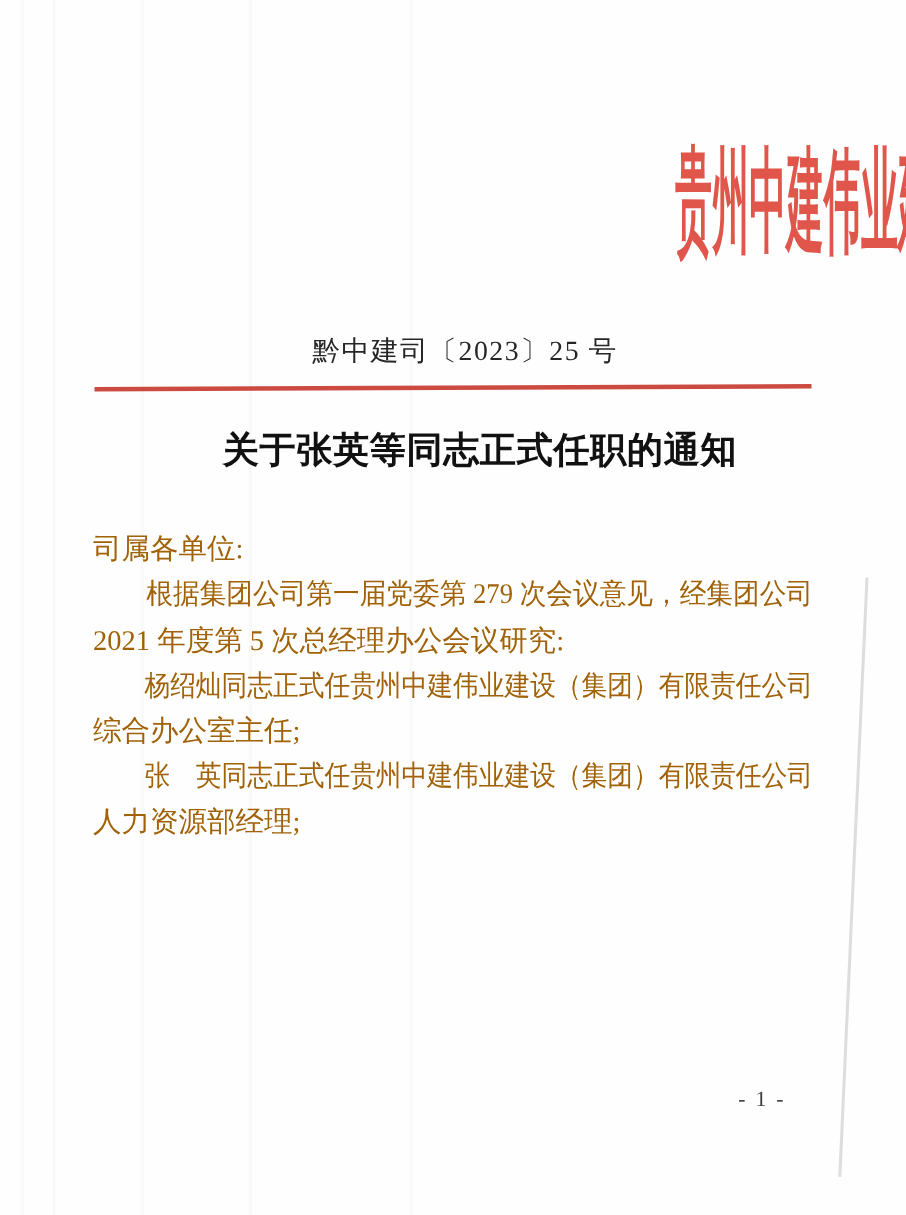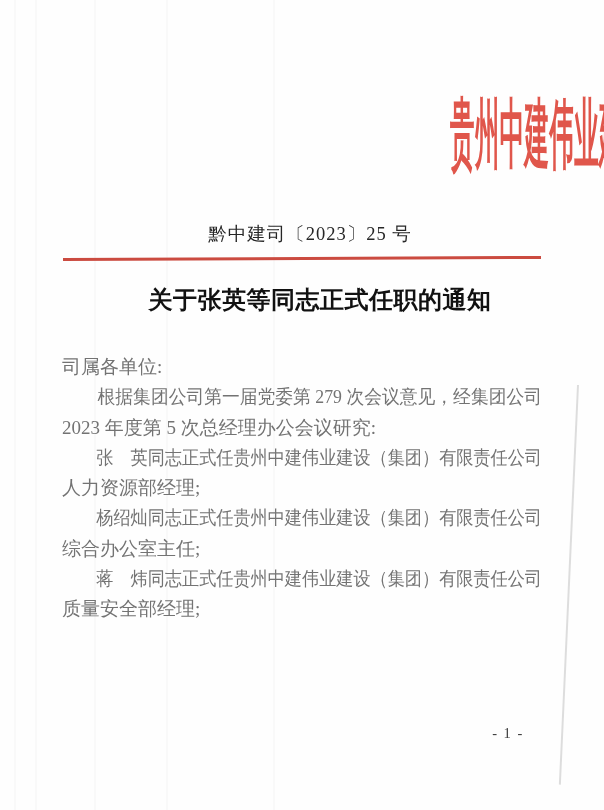--- a/index.html
+++ b/index.html
@@ -74,21 +74,21 @@
     font-size: 24px;
     font-weight: bold;
     letter-spacing: 0.5px;
     color: #111111;
   }
   .doc-body {
     position: absolute;
     top: 352px; left: 62px;
     width: 480px;
     font-size: 19px;
-    color: #737373;
+    color: #a16207;
   }
   .line {
     height: 30.3px;
     line-height: 30.3px;
     white-space: nowrap;
   }
   .line.indent { text-indent: 38px; }
   .page-number {
     position: absolute;
     top: 725px; left: 463px;
@@ -119,35 +119,31 @@
 
   <div class="red-rule"></div>
 
   <div class="notice-title">关于张英等同志正式任职的通知</div>
 
   <div class="doc-body">
     <div class="line">司属各单位:</div>
 
     <div>
       <div class="line indent" style="transform-origin: left top; transform: scaleX(0.935673);">根据集团公司第一届党委第 279 次会议意见，经集团公司</div>
-      <div class="line">2023 年度第 5 次总经理办公会议研究:</div>
+      <div class="line">2021 年度第 5 次总经理办公会议研究:</div>
+    </div>
+
+    <div>
+      <div class="line indent" style="transform-origin: left top; transform: scaleX(0.902256);">杨绍灿同志正式任贵州中建伟业建设（集团）有限责任公司</div>
+      <div class="line">综合办公室主任;</div>
     </div>
 
     <div>
       <div class="line indent" style="transform-origin: left top; transform: scaleX(0.902256);">张　英同志正式任贵州中建伟业建设（集团）有限责任公司</div>
       <div class="line">人力资源部经理;</div>
     </div>
 
-    <div>
-      <div class="line indent" style="transform-origin: left top; transform: scaleX(0.902256);">杨绍灿同志正式任贵州中建伟业建设（集团）有限责任公司</div>
-      <div class="line">综合办公室主任;</div>
-    </div>
 
-
-    <div>
-      <div class="line indent" style="transform-origin: left top; transform: scaleX(0.902256);">蒋　炜同志正式任贵州中建伟业建设（集团）有限责任公司</div>
-      <div class="line">质量安全部经理;</div>
-    </div>
   </div>
 
   <div class="page-number">- 1 -</div>
 
 </div>
 
 </body></html>

